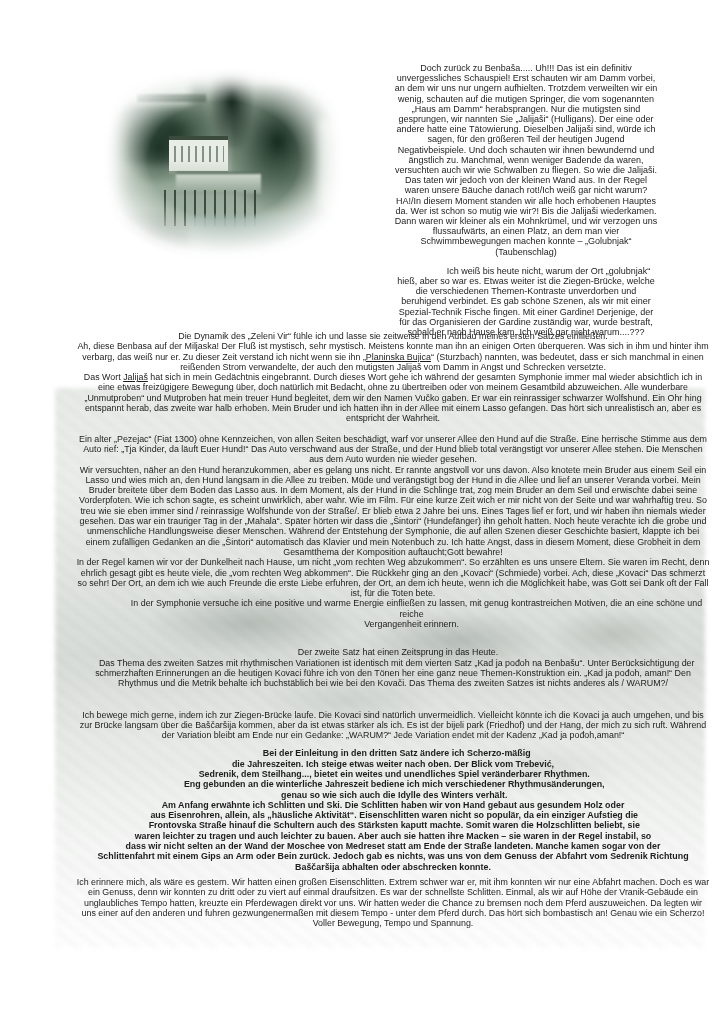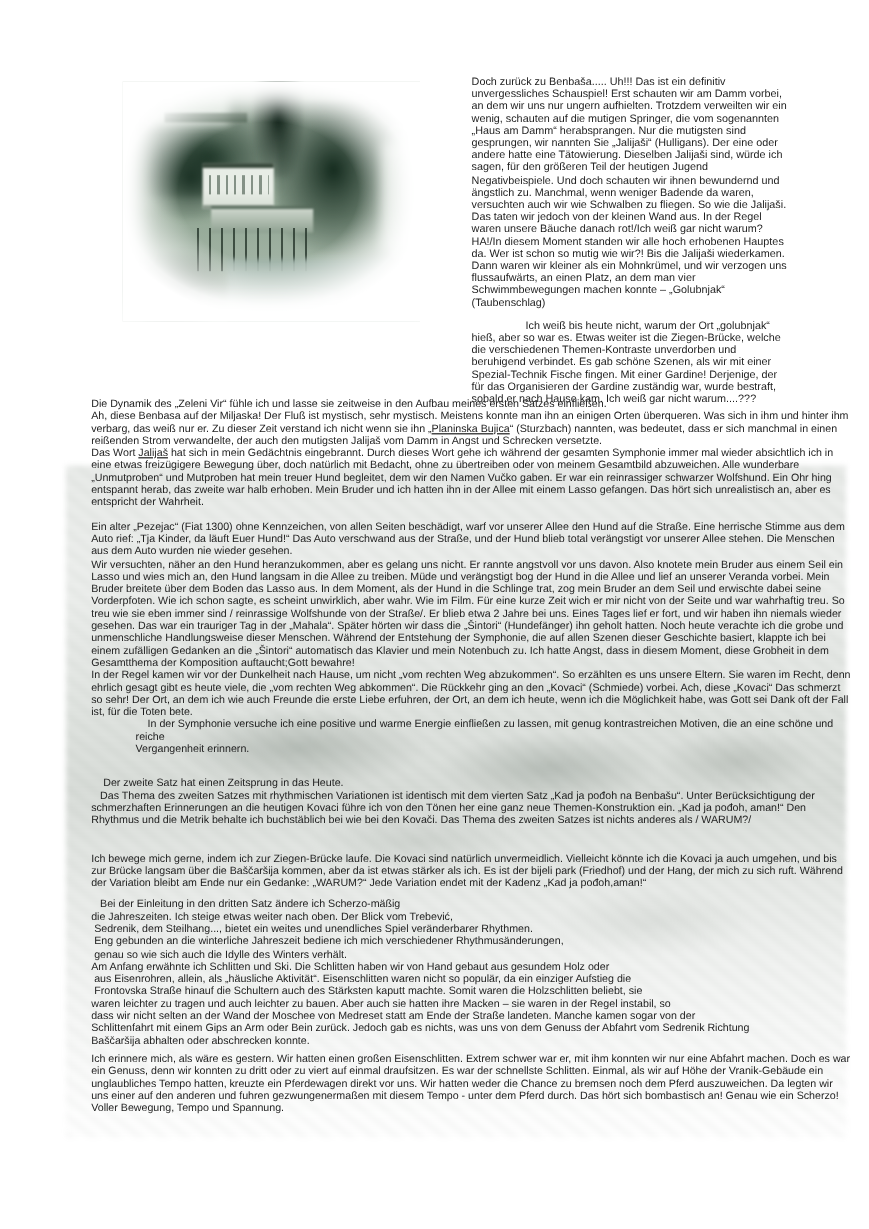--- a/index.html
+++ b/index.html
@@ -43,21 +43,21 @@
   .ph-posts{left:25%;top:61%;width:40%;height:18%;background:repeating-linear-gradient(90deg, rgba(30,45,35,0.75) 0 2px, rgba(0,0,0,0) 2px 10px);filter:blur(0.6px);}
   .ph-water{left:35%;bottom:0;width:65%;height:26%;background:linear-gradient(180deg, rgba(160,180,170,0.9), rgba(205,215,208,0.95));filter:blur(2px);}
   .ph-bright-right{right:-2%;top:25%;width:15%;height:46%;background:rgba(226,233,226,0.85);filter:blur(5px);}
   .ph-fg-left{left:-2%;bottom:-3%;width:38%;height:32%;background:radial-gradient(ellipse, rgba(45,65,50,0.85), rgba(45,65,50,0) 75%);filter:blur(3px);}
   .ph-vignette{left:0;top:0;right:0;bottom:0;
     background:radial-gradient(ellipse 54% 52% at 49% 46%, rgba(255,255,255,0) 56%, rgba(255,255,255,0.55) 78%, rgba(255,255,255,0.92) 92%, #ffffff 100%);
     box-shadow:inset 0 0 18px 14px #ffffff;}
   
   .right-col{position:absolute;left:393px;top:63px;width:266px;z-index:2;font-size:9px;line-height:10.2px;}
   .main-text{position:absolute;left:76px;top:331px;width:634px;z-index:2;font-size:8.9px;line-height:10.3px;}
-  p.para{margin:0;white-space:pre-wrap;}
+  p.para{margin:0;white-space:pre-wrap;text-align:center;}
   p.para span.u{text-decoration:underline;}
 </style>
 </head>
 <body>
 
 <div class="page">
 
   <div class="watermark"></div>
 
   <div class="photo">
@@ -88,21 +88,21 @@
       <p class="para"><span>Ah, diese Benbasa auf der Miljaska! Der Fluß ist mystisch, sehr mystisch. Meistens konnte man ihn an einigen Orten überqueren. Was sich in ihm und hinter ihm verbarg, das weiß nur er. Zu dieser Zeit verstand ich nicht wenn sie ihn „</span><span class="u">Planinska Bujica</span><span>“ (Sturzbach) nannten, was bedeutet, dass er sich manchmal in einen reißenden Strom verwandelte, der auch den mutigsten Jalijaš vom Damm in Angst und Schrecken versetzte.</span></p>
       <p class="para"><span>Das Wort </span><span class="u">Jalijaš</span><span> hat sich in mein Gedächtnis eingebrannt. Durch dieses Wort gehe ich während der gesamten Symphonie immer mal wieder absichtlich ich in eine etwas freizügigere Bewegung über, doch natürlich mit Bedacht, ohne zu übertreiben oder von meinem Gesamtbild abzuweichen. Alle wunderbare „Unmutproben“ und Mutproben hat mein treuer Hund begleitet, dem wir den Namen Vučko gaben. Er war ein reinrassiger schwarzer Wolfshund. Ein Ohr hing entspannt herab, das zweite war halb erhoben. Mein Bruder und ich hatten ihn in der Allee mit einem Lasso gefangen. Das hört sich unrealistisch an, aber es entspricht der Wahrheit.</span></p>
       <p class="para" style="margin-top: 10px;"><span>Ein alter „Pezejac“ (Fiat 1300) ohne Kennzeichen, von allen Seiten beschädigt, warf vor unserer Allee den Hund auf die Straße. Eine herrische Stimme aus dem Auto rief: „Tja Kinder, da läuft Euer Hund!“ Das Auto verschwand aus der Straße, und der Hund blieb total verängstigt vor unserer Allee stehen. Die Menschen aus dem Auto wurden nie wieder gesehen.</span></p>
       <p class="para"><span>Wir versuchten, näher an den Hund heranzukommen, aber es gelang uns nicht. Er rannte angstvoll vor uns davon. Also knotete mein Bruder aus einem Seil ein Lasso und wies mich an, den Hund langsam in die Allee zu treiben. Müde und verängstigt bog der Hund in die Allee und lief an unserer Veranda vorbei. Mein Bruder breitete über dem Boden das Lasso aus. In dem Moment, als der Hund in die Schlinge trat, zog mein Bruder an dem Seil und erwischte dabei seine Vorderpfoten. Wie ich schon sagte, es scheint unwirklich, aber wahr. Wie im Film. Für eine kurze Zeit wich er mir nicht von der Seite und war wahrhaftig treu. So treu wie sie eben immer sind / reinrassige Wolfshunde von der Straße/. Er blieb etwa 2 Jahre bei uns. Eines Tages lief er fort, und wir haben ihn niemals wieder gesehen. Das war ein trauriger Tag in der „Mahala“. Später hörten wir dass die „Šintori“ (Hundefänger) ihn geholt hatten. Noch heute verachte ich die grobe und unmenschliche Handlungsweise dieser Menschen. Während der Entstehung der Symphonie, die auf allen Szenen dieser Geschichte basiert, klappte ich bei einem zufälligen Gedanken an die „Šintori“ automatisch das Klavier und mein Notenbuch zu. Ich hatte Angst, dass in diesem Moment, diese Grobheit in dem Gesamtthema der Komposition auftaucht;Gott bewahre!</span></p>
       <p class="para"><span>In der Regel kamen wir vor der Dunkelheit nach Hause, um nicht „vom rechten Weg abzukommen“. So erzählten es uns unsere Eltern. Sie waren im Recht, denn ehrlich gesagt gibt es heute viele, die „vom rechten Weg abkommen“. Die Rückkehr ging an den „Kovaci“ (Schmiede) vorbei. Ach, diese „Kovaci“ Das schmerzt so sehr! Der Ort, an dem ich wie auch Freunde die erste Liebe erfuhren, der Ort, an dem ich heute, wenn ich die Möglichkeit habe, was Gott sei Dank oft der Fall ist, für die Toten bete.</span></p>
       <p class="para" style="text-indent: 10px; margin-left: 37px;"><span>In der Symphonie versuche ich eine positive und warme Energie einfließen zu lassen, mit genug kontrastreichen Motiven, die an eine schöne und reiche
 Vergangenheit erinnern.</span></p>
       <p class="para" style="text-indent: 10px; margin-top: 18px;"><span>Der zweite Satz hat einen Zeitsprung in das Heute.
    Das Thema des zweiten Satzes mit rhythmischen Variationen ist identisch mit dem vierten Satz „Kad ja pođoh na Benbašu“. Unter Berücksichtigung der schmerzhaften Erinnerungen an die heutigen Kovaci führe ich von den Tönen her eine ganz neue Themen-Konstruktion ein. „Kad ja pođoh, aman!“ Den Rhythmus und die Metrik behalte ich buchstäblich bei wie bei den Kovači. Das Thema des zweiten Satzes ist nichts anderes als / WARUM?/</span></p>
       <p class="para" style="margin-top: 21px;"><span>Ich bewege mich gerne, indem ich zur Ziegen-Brücke laufe. Die Kovaci sind natürlich unvermeidlich. Vielleicht könnte ich die Kovaci ja auch umgehen, und bis zur Brücke langsam über die Baščaršija kommen, aber da ist etwas stärker als ich. Es ist der bijeli park (Friedhof) und der Hang, der mich zu sich ruft. Während der Variation bleibt am Ende nur ein Gedanke: „WARUM?“ Jede Variation endet mit der Kadenz „Kad ja pođoh,aman!“</span></p>
-      <p class="para" style="margin-top: 8px;"><span>   Bei der Einleitung in den dritten Satz ändere ich Scherzo-mäßig
+      <p class="para" style="margin-top: 8px; font-weight: bold;"><span>   Bei der Einleitung in den dritten Satz ändere ich Scherzo-mäßig
 die Jahreszeiten. Ich steige etwas weiter nach oben. Der Blick vom Trebević,
  Sedrenik, dem Steilhang..., bietet ein weites und unendliches Spiel veränderbarer Rhythmen.
  Eng gebunden an die winterliche Jahreszeit bediene ich mich verschiedener Rhythmusänderungen,
  genau so wie sich auch die Idylle des Winters verhält.
 Am Anfang erwähnte ich Schlitten und Ski. Die Schlitten haben wir von Hand gebaut aus gesundem Holz oder
  aus Eisenrohren, allein, als „häusliche Aktivität“. Eisenschlitten waren nicht so populär, da ein einziger Aufstieg die
  Frontovska Straße hinauf die Schultern auch des Stärksten kaputt machte. Somit waren die Holzschlitten beliebt, sie
 waren leichter zu tragen und auch leichter zu bauen. Aber auch sie hatten ihre Macken – sie waren in der Regel instabil, so
 dass wir nicht selten an der Wand der Moschee von Medreset statt am Ende der Straße landeten. Manche kamen sogar von der
 Schlittenfahrt mit einem Gips an Arm oder Bein zurück. Jedoch gab es nichts, was uns von dem Genuss der Abfahrt vom Sedrenik Richtung

